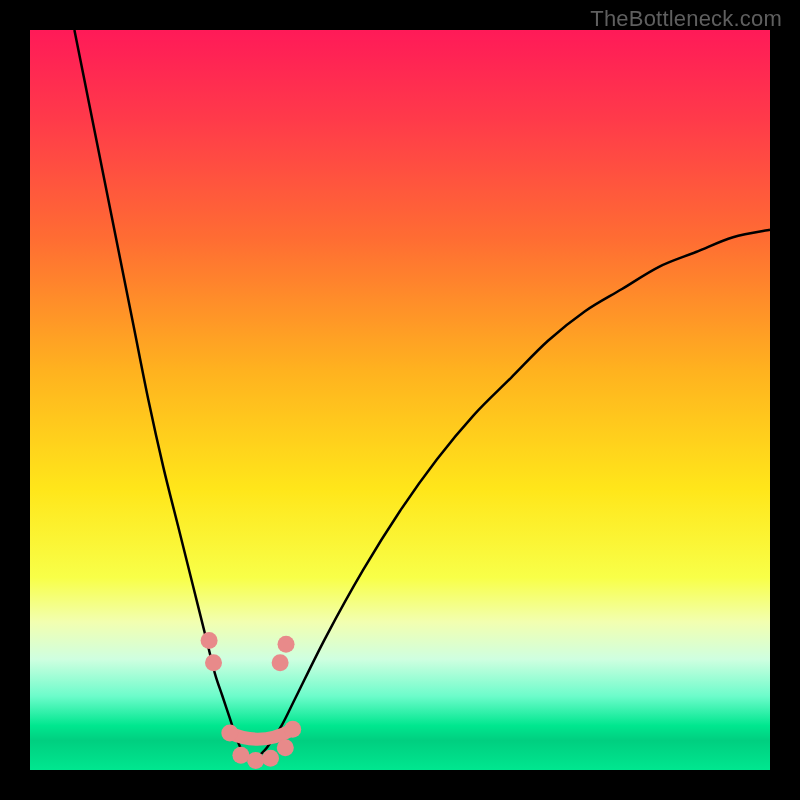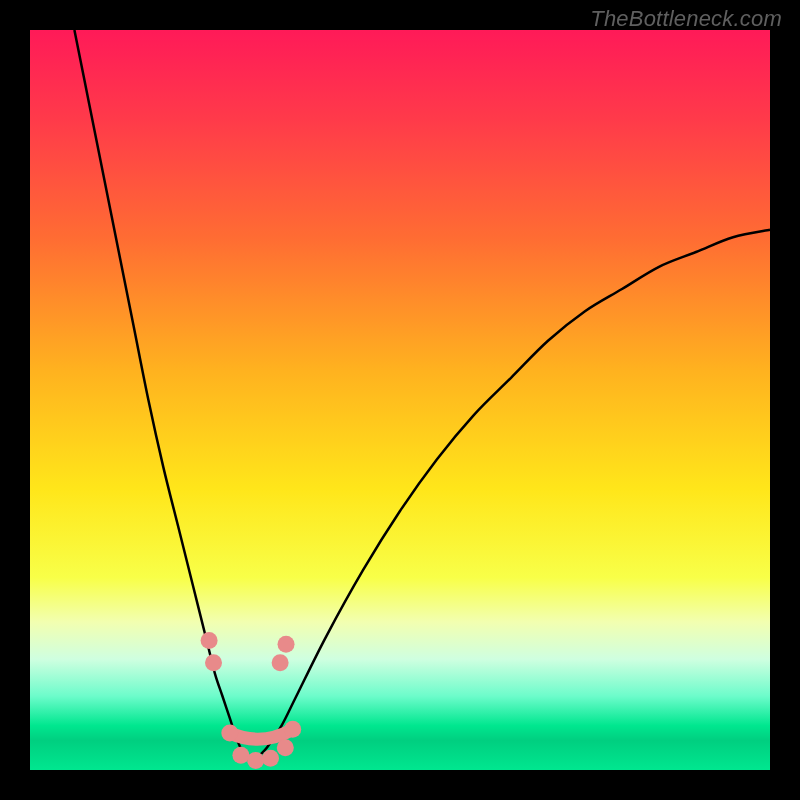--- a/index.html
+++ b/index.html
@@ -9,21 +9,20 @@
     height: 800px;
     overflow: hidden;
     background: #000;
     font-family: Arial, Helvetica, sans-serif;
   }
   .frame {
     position: relative;
     width: 800px;
     height: 800px;
     background: #000;
-    font-style: italic;
   }
   .plot-area {
     position: absolute;
     left: 30px;
     top: 30px;
     width: 740px;
     height: 740px;
     
     background: linear-gradient(
       to bottom,

